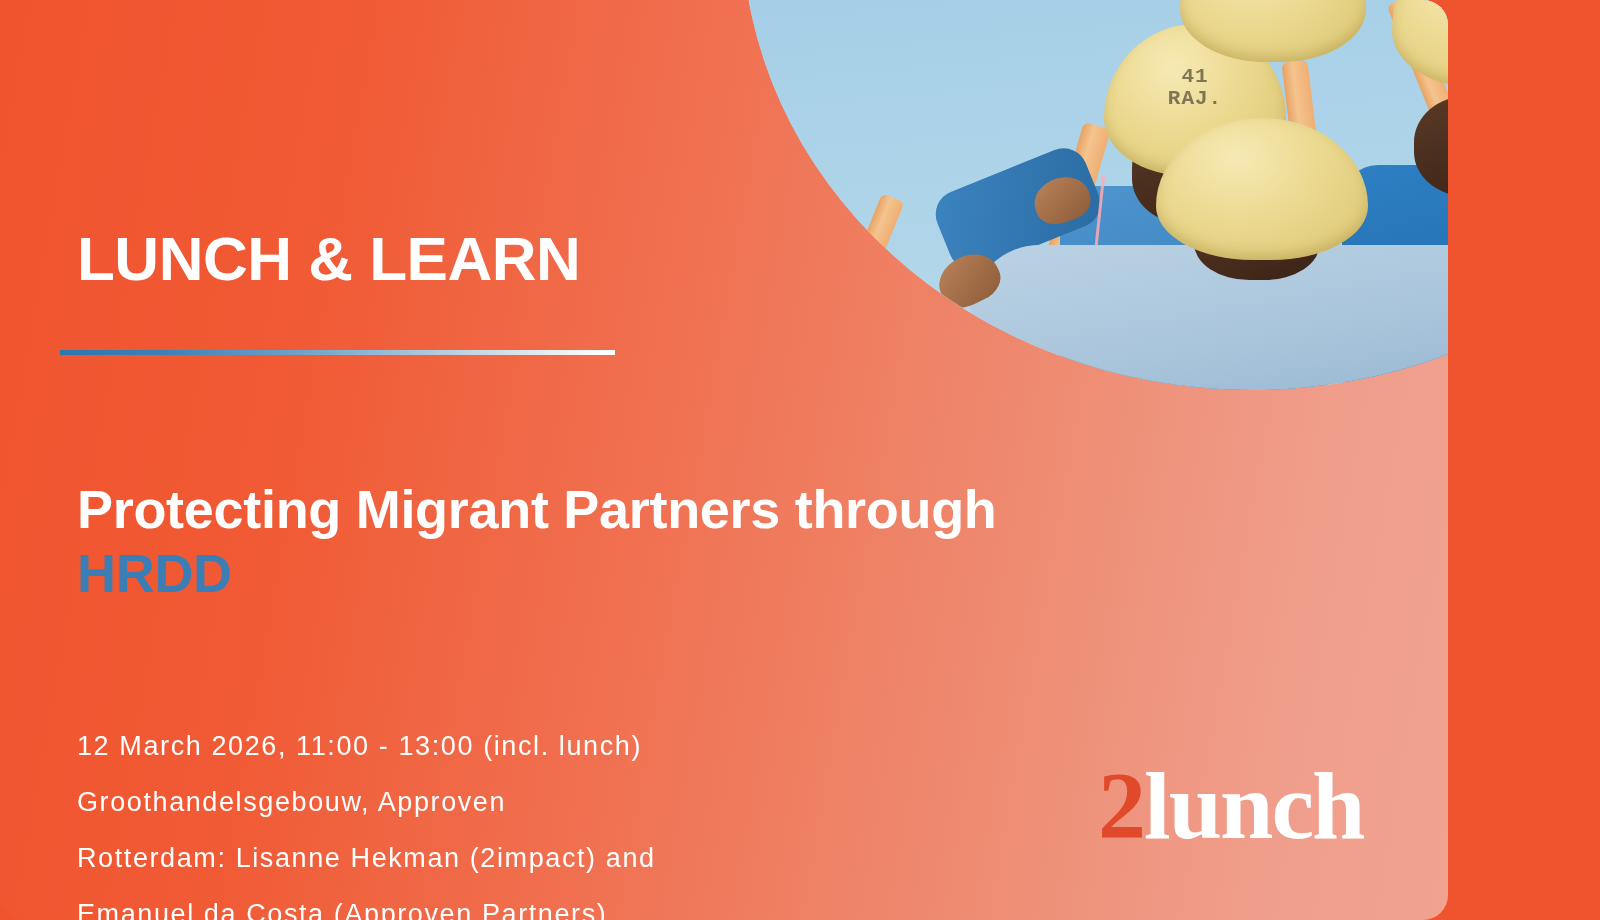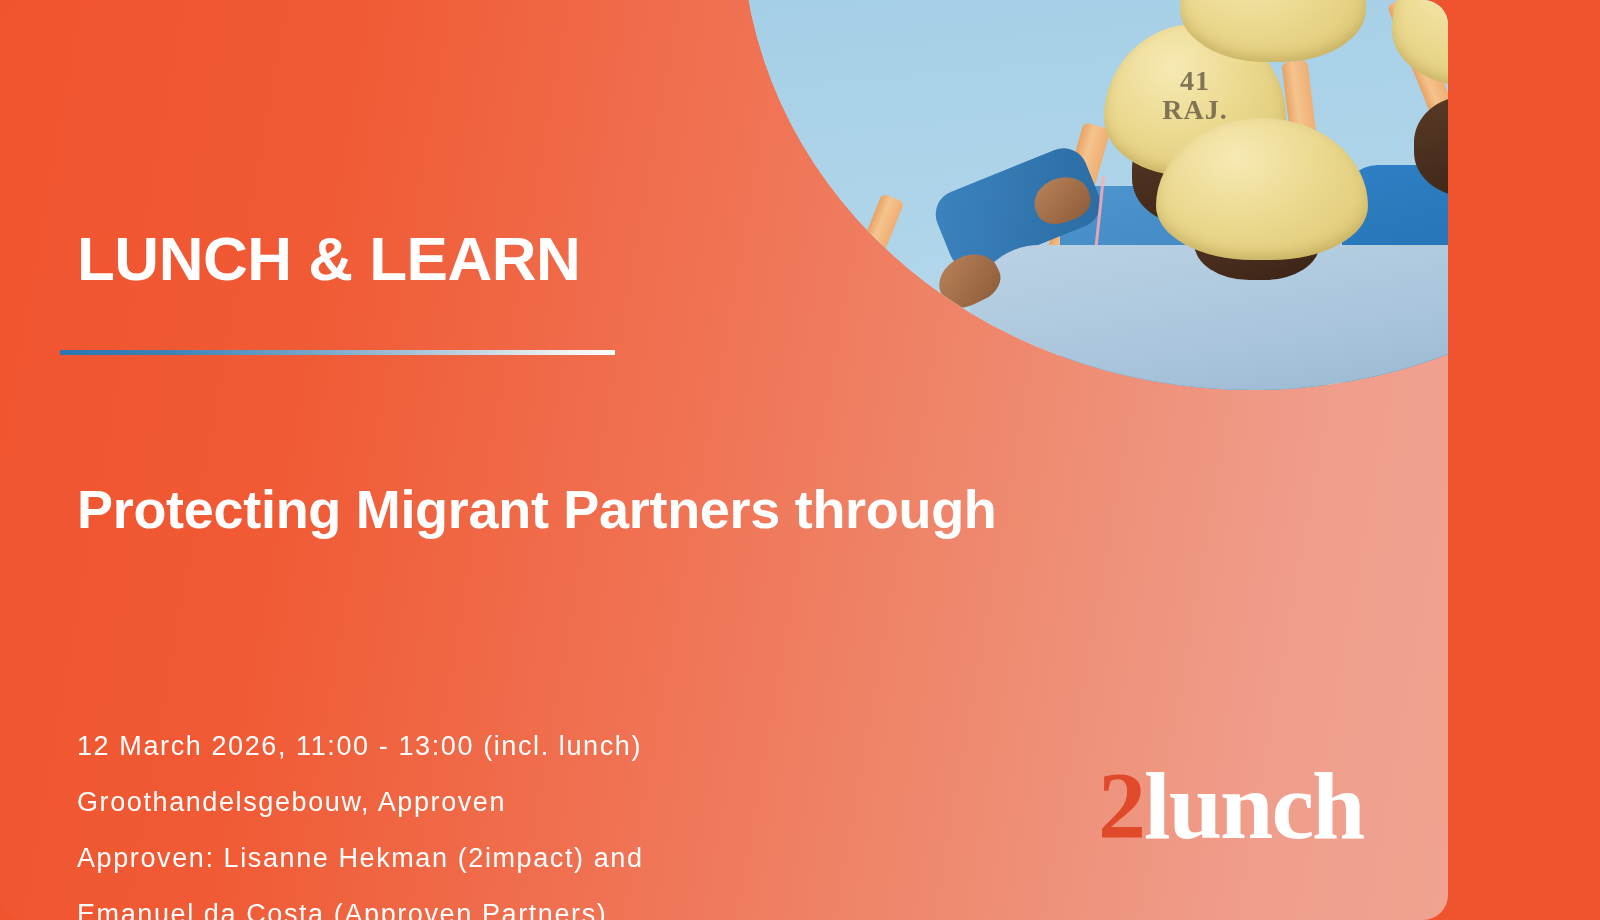--- a/index.html
+++ b/index.html
@@ -166,21 +166,21 @@
         <div class="helmet" style="left:650px; top:-62px; width:168px; height:148px;">
           <div class="helmet-txt" style="top:46px; font-size:20px;">42<br>RAJ</div>
         </div>
       </div>
 
       <div class="worker">
         <div class="shirt mid" style="left:318px; top:186px; width:268px; height:215px;"></div>
         <div class="arm" style="left:196px; top:168px; width:160px; height:82px; background:linear-gradient(120deg,#3C84C0,#2A6BA2); transform:rotate(-22deg);"></div>
         <div class="head" style="left:390px; top:120px; width:122px; height:104px;"></div>
         <div class="helmet" style="left:362px; top:24px; width:182px; height:152px;">
-          <div class="helmet-txt" style="top:42px; font-size:28px;">41<br>RAJ.</div>
+          <div class="helmet-txt" style="top:42px; font-size:21px;font-family:Liberation Mono, monospace;">41<br>RAJ.</div>
         </div>
         <div class="cord" style="left:360px; top:176px; width:3px; height:150px; transform:rotate(6deg); background:rgba(255,170,180,.85);"></div>
         <div class="hand" style="left:292px; top:178px; width:56px; height:44px; transform:rotate(-18deg);"></div>
       </div>
 
       <div class="helmet" style="left:438px; top:-78px; width:186px; height:140px;"></div>
 
       <div class="worker">
         <div class="shirt pale" style="left:228px; top:245px; width:560px; height:175px; border-radius:70px 70px 0 0;"></div>
         <div class="head" style="left:452px; top:196px; width:126px; height:84px;"></div>
@@ -192,26 +192,27 @@
   </div>
 
   <div class="content">
 
     <div class="kicker">LUNCH &amp; LEARN</div>
 
     <div class="divider"></div>
 
     <div class="title">
       <span>Protecting Migrant Partners through</span><br>
+      <span class="accent">HRDD</span>
     </div>
 
     <div class="details">
       <div>12 March 2026, 11:00 - 13:00 (incl. lunch)</div>
       <div>Groothandelsgebouw, Approven</div>
-      <div>Approven: Lisanne Hekman (2impact) and</div>
+      <div>Rotterdam: Lisanne Hekman (2impact) and</div>
       <div>Emanuel da Costa (Approven Partners)</div>
     </div>
   </div>
 
   <div class="logo">
     <span class="two">2</span><span>lunch</span>
   </div>
 
 </div>
 

